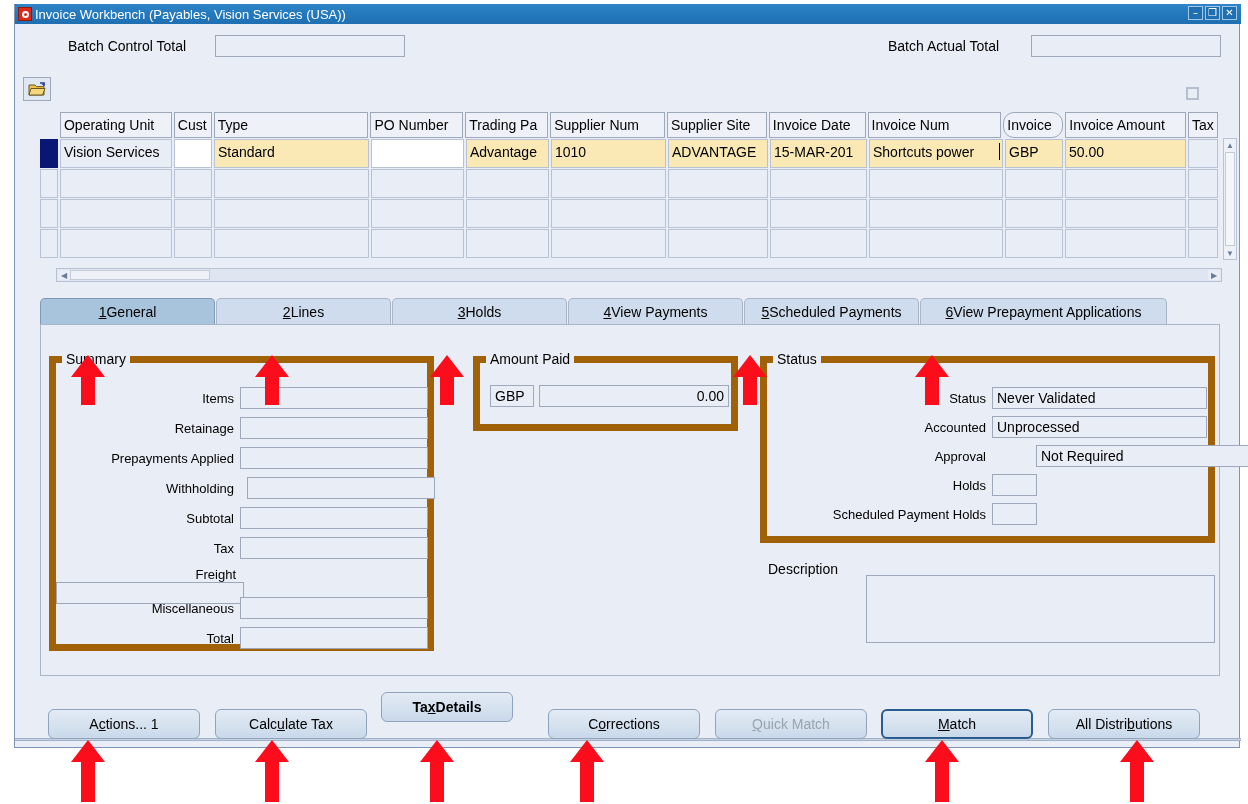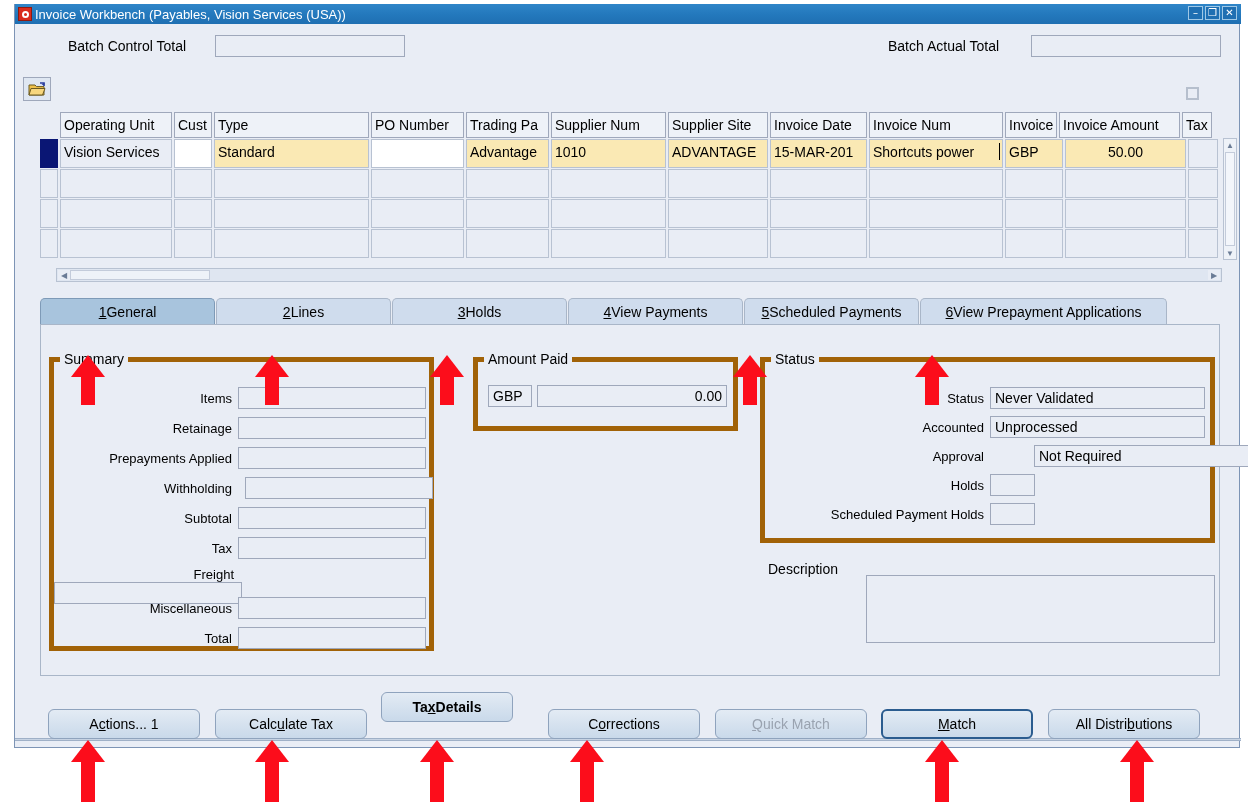--- a/index.html
+++ b/index.html
@@ -128,21 +128,21 @@
     color: #000;
     padding: 2px 3px;
     line-height: 21px;
     white-space: nowrap;
     overflow: hidden;
     margin-right: 2px;
     background: #e9edf5;
   }
   .gcell.filled { background: #fae9b4; }
   .gcell.white  { background: #ffffff; }
-  .gcell.num    { text-align: center; }
+  .gcell.num    { text-align: left; }
   .rowmark {
     width: 18px; margin-right: 2px;
     border: 1px solid #b8c2d2;
     background: #e9edf5;
   }
   .rowmark.sel { background: #0a1674; border-color: #0a1674; }
   .caret { position: relative; }
   .caret::after {
     content: ""; position: absolute; right: 2px; top: 3px;
     width: 1px; height: 17px; background: #000;
@@ -216,21 +216,21 @@
   #tabpanel {
     position: absolute; left: 25px; top: 320px;
     width: 1180px; height: 352px;
     background: #e9edf5;
     border: 1px solid #a9b6c8;
   }
 
   fieldset.grp {
     position: absolute;
     margin: 0; padding: 0;
-    border: 5px solid #a16207;
+    border: 7px solid #a16207;
     background: transparent;
   }
   fieldset.grp > legend {
     font-size: 14px; color: #000;
     padding: 0 4px; margin-left: 6px;
   }
 
   #grp-summary { left: 8px; top: 26px; width: 385px; height: 300px; }
   #grp-paid    { left: 432px; top: 26px; width: 265px; height: 80px; }
   #grp-status  { left: 719px; top: 26px; width: 455px; height: 192px; }
@@ -333,21 +333,21 @@
         <div style="width:18px;margin-right:2px;"></div>
         <div class="hcell" style="width: 112px;">Operating Unit</div>
         <div class="hcell" style="width: 38px;">Cust</div>
         <div class="hcell" style="width: 155px;">Type</div>
         <div class="hcell" style="width: 93px;">PO Number</div>
         <div class="hcell" style="width: 83px;">Trading Pa</div>
         <div class="hcell" style="width: 115px;">Supplier Num</div>
         <div class="hcell" style="width: 100px;">Supplier Site</div>
         <div class="hcell" style="width: 97px;">Invoice Date</div>
         <div class="hcell" style="width: 134px;">Invoice Num</div>
-        <div class="hcell" style="width: 52px;">Invoice</div>
+        <div class="hcell" style="width: 60px; border-radius: 11px;">Invoice</div>
         <div class="hcell" style="width: 121px;">Invoice Amount</div>
         <div class="hcell" style="width: 30px;">Tax</div>
       </div>
     <div id="grid-body">
         <div class="grow">
           <div class="rowmark sel"></div>
           <div class="gcell" style="width: 112px;">Vision Services</div>
           <div class="gcell white" style="width: 38px;"></div>
           <div class="gcell filled" style="width: 155px;">Standard</div>
           <div class="gcell white" style="width: 93px;"></div>

